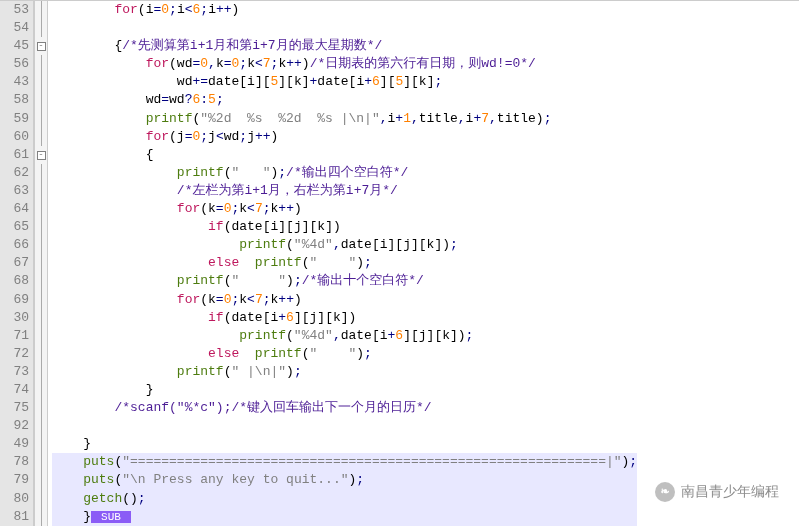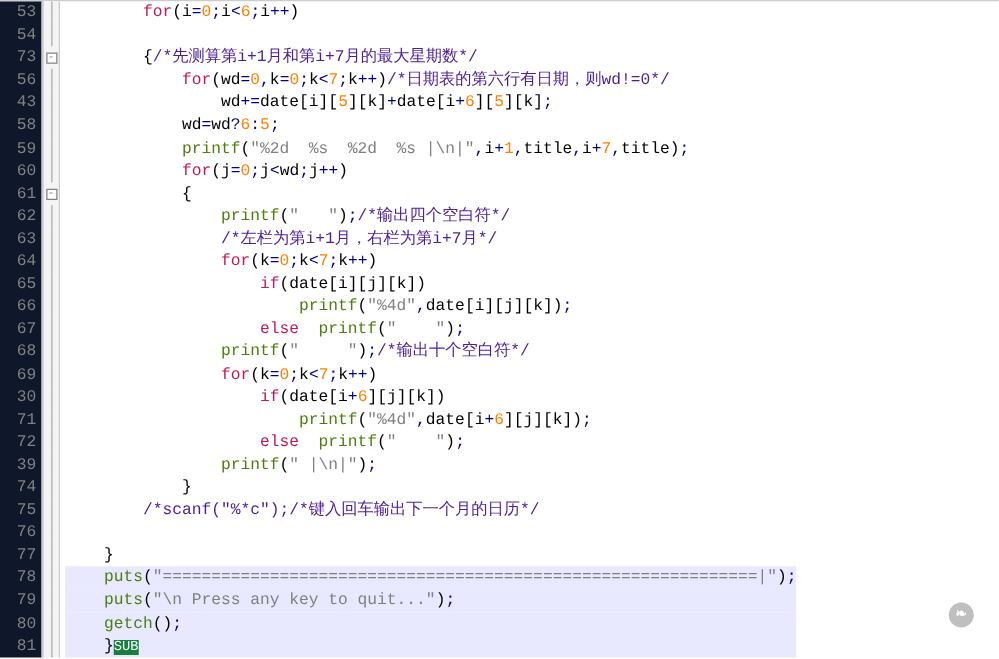--- a/index.html
+++ b/index.html
@@ -13,21 +13,21 @@
     height: 527px;
     position: relative;
     border-top: 1px solid #ccc;
     box-sizing: border-box;
   }
   .editor-area {
     display: flex;
   }
   .gutter {
     width: 34px;
-    background: #0f172a;
+    background: #e5e5e5;
     text-align: right;
     color: #808080;
     padding-right: 4px;
     border-right: 1px solid #ccc;
     box-sizing: border-box;
   }
   .gutter div {
     height: 18.1px;
     line-height: 18.1px;
   }
@@ -80,23 +80,23 @@
   
   .kw { color: #be185d; }
   .id { color: #000; }
   .num { color: #ff8000; }
   .str { color: #808080; }
   .cmt { color: #4c1d95; }
   .op { color: #000080; }
   .paren { color: #000; }
   .fn { color: #4d7c0f; }
   .sub {
-    background: #15803d;
+    background: #8b5cf6;
     color: #fff;
-    padding: 0 0;
+    padding: 0 10px;
     font-size: 11px;
   }
   .watermark {
     position: absolute;
     right: 20px;
     bottom: 25px;
     color: #666;
     font-family: sans-serif;
     font-size: 14px;
     opacity: 0.75;
@@ -117,43 +117,43 @@
     font-weight: bold;
   }
 </style>
 </head>
 <body>
 
 <div class="editor-area">
   <div class="gutter" id="gutter">
       <div>53</div>
       <div>54</div>
-      <div>73</div>
+      <div>45</div>
       <div>56</div>
       <div>43</div>
       <div>58</div>
       <div>59</div>
       <div>60</div>
       <div>61</div>
       <div>62</div>
       <div>63</div>
       <div>64</div>
       <div>65</div>
       <div>66</div>
       <div>67</div>
       <div>68</div>
       <div>69</div>
       <div>30</div>
       <div>71</div>
       <div>72</div>
-      <div>39</div>
+      <div>73</div>
       <div>74</div>
       <div>75</div>
-      <div>76</div>
-      <div>77</div>
+      <div>92</div>
+      <div>49</div>
       <div>78</div>
       <div>79</div>
       <div>80</div>
       <div>81</div>
     </div>
   <div class="fold-col" id="fold">
       <div class="vline"></div>
       <div class="vline"></div>
       <div><span class="fold-box">-</span></div>
       <div class="vline"></div>
@@ -181,13 +181,14 @@
       <div class="vline"></div>
       <div class="vline"></div>
       <div class="vline"></div>
       <div class="vline"></div>
     </div>
   <div class="code" id="code"><div><span>        </span><span class="kw">for</span><span class="paren">(</span><span class="id">i</span><span class="op">=</span><span class="num">0</span><span class="op">;</span><span class="id">i</span><span class="op">&lt;</span><span class="num">6</span><span class="op">;</span><span class="id">i</span><span class="op">++</span><span class="paren">)</span></div><div><span>        </span></div><div><span>        </span><span class="paren">{</span><span class="cmt">/*先测算第i+1月和第i+7月的最大星期数*/</span></div><div><span>            </span><span class="kw">for</span><span class="paren">(</span><span class="id">wd</span><span class="op">=</span><span class="num">0</span><span class="op">,</span><span class="id">k</span><span class="op">=</span><span class="num">0</span><span class="op">;</span><span class="id">k</span><span class="op">&lt;</span><span class="num">7</span><span class="op">;</span><span class="id">k</span><span class="op">++</span><span class="paren">)</span><span class="cmt">/*日期表的第六行有日期，则wd!=0*/</span></div><div><span>                </span><span class="id">wd</span><span class="op">+=</span><span class="id">date</span><span class="paren">[</span><span class="id">i</span><span class="paren">][</span><span class="num">5</span><span class="paren">][</span><span class="id">k</span><span class="paren">]</span><span class="op">+</span><span class="id">date</span><span class="paren">[</span><span class="id">i</span><span class="op">+</span><span class="num">6</span><span class="paren">][</span><span class="num">5</span><span class="paren">][</span><span class="id">k</span><span class="paren">]</span><span class="op">;</span></div><div><span>            </span><span class="id">wd</span><span class="op">=</span><span class="id">wd</span><span class="op">?</span><span class="num">6</span><span class="op">:</span><span class="num">5</span><span class="op">;</span></div><div><span>            </span><span class="fn">printf</span><span class="paren">(</span><span class="str">"%2d  %s  %2d  %s |\n|"</span><span class="op">,</span><span class="id">i</span><span class="op">+</span><span class="num">1</span><span class="op">,</span><span class="id">title</span><span class="op">,</span><span class="id">i</span><span class="op">+</span><span class="num">7</span><span class="op">,</span><span class="id">title</span><span class="paren">)</span><span class="op">;</span></div><div><span>            </span><span class="kw">for</span><span class="paren">(</span><span class="id">j</span><span class="op">=</span><span class="num">0</span><span class="op">;</span><span class="id">j</span><span class="op">&lt;</span><span class="id">wd</span><span class="op">;</span><span class="id">j</span><span class="op">++</span><span class="paren">)</span></div><div><span>            </span><span class="paren">{</span></div><div><span>                </span><span class="fn">printf</span><span class="paren">(</span><span class="str">"   "</span><span class="paren">)</span><span class="op">;</span><span class="cmt">/*输出四个空白符*/</span></div><div><span>                </span><span class="cmt">/*左栏为第i+1月，右栏为第i+7月*/</span></div><div><span>                </span><span class="kw">for</span><span class="paren">(</span><span class="id">k</span><span class="op">=</span><span class="num">0</span><span class="op">;</span><span class="id">k</span><span class="op">&lt;</span><span class="num">7</span><span class="op">;</span><span class="id">k</span><span class="op">++</span><span class="paren">)</span></div><div><span>                    </span><span class="kw">if</span><span class="paren">(</span><span class="id">date</span><span class="paren">[</span><span class="id">i</span><span class="paren">][</span><span class="id">j</span><span class="paren">][</span><span class="id">k</span><span class="paren">])</span></div><div><span>                        </span><span class="fn">printf</span><span class="paren">(</span><span class="str">"%4d"</span><span class="op">,</span><span class="id">date</span><span class="paren">[</span><span class="id">i</span><span class="paren">][</span><span class="id">j</span><span class="paren">][</span><span class="id">k</span><span class="paren">])</span><span class="op">;</span></div><div><span>                    </span><span class="kw">else</span><span></span><span>  </span><span class="fn">printf</span><span class="paren">(</span><span class="str">"    "</span><span class="paren">)</span><span class="op">;</span></div><div><span>                </span><span class="fn">printf</span><span class="paren">(</span><span class="str">"     "</span><span class="paren">)</span><span class="op">;</span><span class="cmt">/*输出十个空白符*/</span></div><div><span>                </span><span class="kw">for</span><span class="paren">(</span><span class="id">k</span><span class="op">=</span><span class="num">0</span><span class="op">;</span><span class="id">k</span><span class="op">&lt;</span><span class="num">7</span><span class="op">;</span><span class="id">k</span><span class="op">++</span><span class="paren">)</span></div><div><span>                    </span><span class="kw">if</span><span class="paren">(</span><span class="id">date</span><span class="paren">[</span><span class="id">i</span><span class="op">+</span><span class="num">6</span><span class="paren">][</span><span class="id">j</span><span class="paren">][</span><span class="id">k</span><span class="paren">])</span></div><div><span>                        </span><span class="fn">printf</span><span class="paren">(</span><span class="str">"%4d"</span><span class="op">,</span><span class="id">date</span><span class="paren">[</span><span class="id">i</span><span class="op">+</span><span class="num">6</span><span class="paren">][</span><span class="id">j</span><span class="paren">][</span><span class="id">k</span><span class="paren">])</span><span class="op">;</span></div><div><span>                    </span><span class="kw">else</span><span></span><span>  </span><span class="fn">printf</span><span class="paren">(</span><span class="str">"    "</span><span class="paren">)</span><span class="op">;</span></div><div><span>                </span><span class="fn">printf</span><span class="paren">(</span><span class="str">" |\n|"</span><span class="paren">)</span><span class="op">;</span></div><div><span>            </span><span class="paren">}</span></div><div><span>        </span><span class="cmt">/*scanf("%*c");/*键入回车输出下一个月的日历*/</span></div><div></div><div><span>    </span><span class="paren">}</span></div><div class="hl"><span>    </span><span class="fn">puts</span><span class="paren">(</span><span class="str">"=============================================================|"</span><span class="paren">)</span><span class="op">;</span></div><div class="hl"><span>    </span><span class="fn">puts</span><span class="paren">(</span><span class="str">"\n Press any key to quit..."</span><span class="paren">)</span><span class="op">;</span></div><div class="hl"><span>    </span><span class="fn">getch</span><span class="paren">()</span><span class="op">;</span></div><div class="hl"><span>    </span><span class="paren">}</span><span class="sub">SUB</span></div></div>
 </div>
 
 <div class="watermark">
   <span class="wicon">❧</span>
+  <span>南昌青少年编程</span>
 </div>
 
 </body></html>

